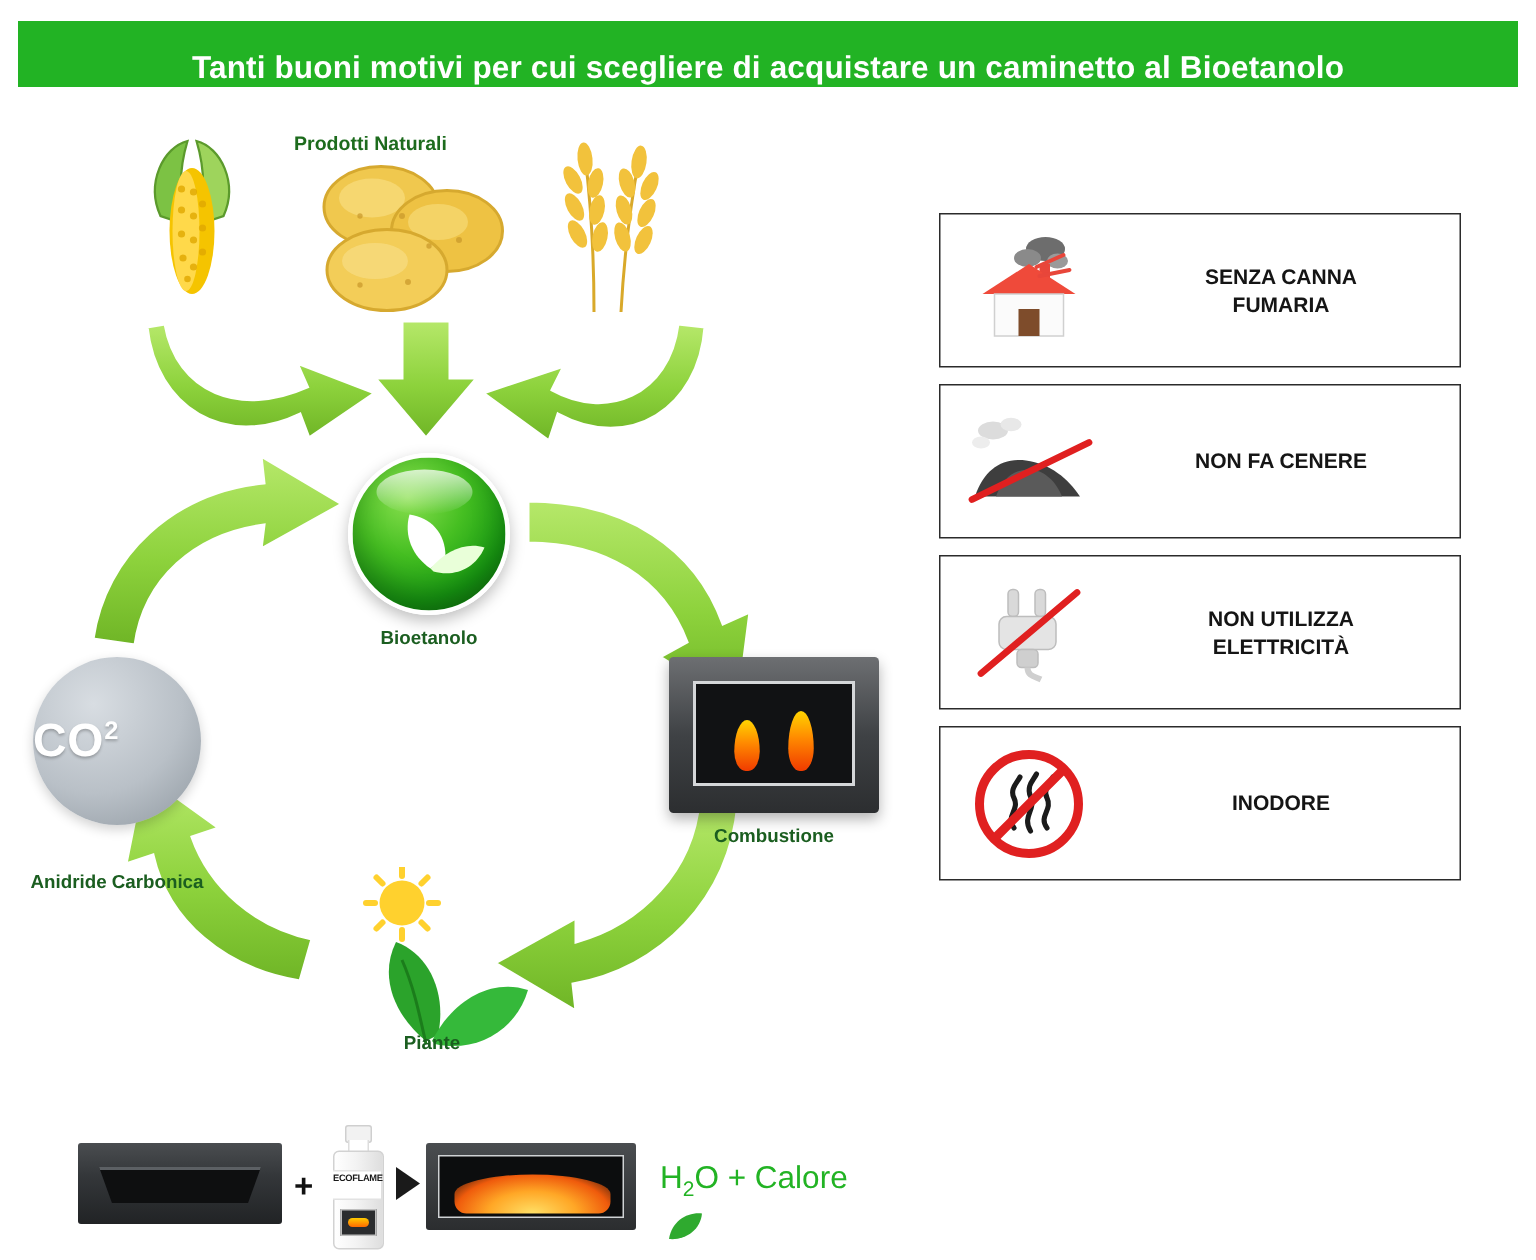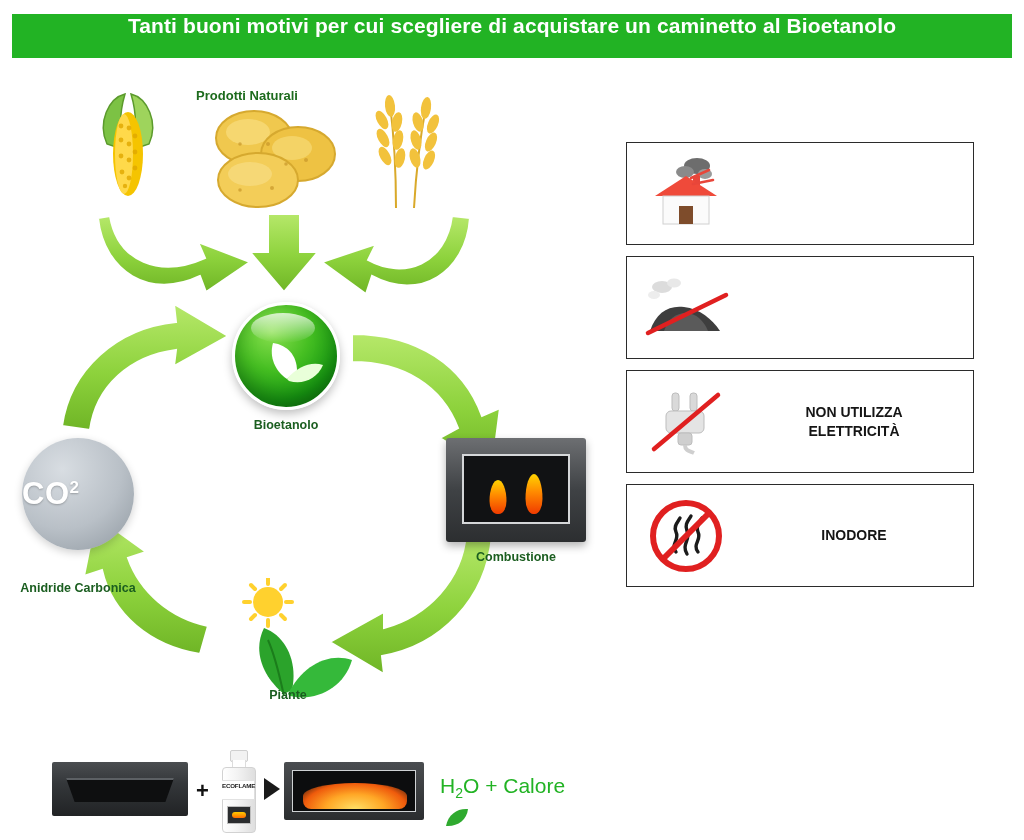--- a/index.html
+++ b/index.html
@@ -17,21 +17,21 @@
 
   
   #header-banner {
     position: absolute;
     left: 12px;
     top: 14px;
     width: 1000px;
     height: 44px;
     background: #22b324;
     display: flex;
-    align-items: flex-start;
+    align-items: flex-end;
     justify-content: center;
   }
   #header-title {
     color: #ffffff;
     font-size: 21px;
     font-weight: bold;
     letter-spacing: 0.1px;
     text-align: center;
   }
 
@@ -439,35 +439,37 @@
         <rect x="50" y="20" width="7" height="14" fill="#e8463a"></rect>
         <path d="M12,40 L43,20 L74,40 Z" fill="#ef4a3a"></path>
         <rect x="20" y="40" width="46" height="28" fill="#fbfbfb" stroke="#d0d0d0"></rect>
         <rect x="36" y="50" width="14" height="18" fill="#7e4c2b"></rect>
         <g stroke="#e8463a" stroke-width="2.6" stroke-linecap="round">
           <line x1="48" y1="22" x2="66" y2="14"></line>
           <line x1="50" y1="28" x2="70" y2="24"></line>
         </g>
       </svg>
     </div>
+    <div class="feature-text">SENZA CANNA<br>FUMARIA</div>
   </div>
 
   <div class="feature-box">
     <div class="feature-icon">
       <svg width="92" height="66" viewBox="0 0 92 66">
         <g>
           <ellipse cx="22" cy="12" rx="10" ry="6" fill="#dcdcdc"></ellipse>
           <ellipse cx="34" cy="8" rx="7" ry="4.5" fill="#e8e8e8"></ellipse>
           <ellipse cx="14" cy="20" rx="6" ry="4" fill="#ededed"></ellipse>
         </g>
         <path d="M10,56 C16,38 28,30 44,32 C60,34 72,44 80,56 Z" fill="#3e3e3e"></path>
         <path d="M24,56 C28,44 36,38 46,38 C56,38 64,46 68,56 Z" fill="#5a5a5a"></path>
         <line class="slash-line" x1="8" y1="58" x2="86" y2="20" stroke="#e02020" stroke-width="4.5" stroke-linecap="round"></line>
       </svg>
     </div>
+    <div class="feature-text">NON FA CENERE</div>
   </div>
 
   <div class="feature-box">
     <div class="feature-icon">
       <svg width="80" height="74" viewBox="0 0 80 74">
         <g fill="#d9d9d9" stroke="#bdbdbd">
           <rect x="26" y="8" width="7" height="18" rx="3"></rect>
           <rect x="44" y="8" width="7" height="18" rx="3"></rect>
           <rect x="20" y="26" width="38" height="22" rx="5" fill="#e4e4e4"></rect>
           <rect x="32" y="48" width="14" height="12" rx="3" fill="#cfcfcf"></rect>

